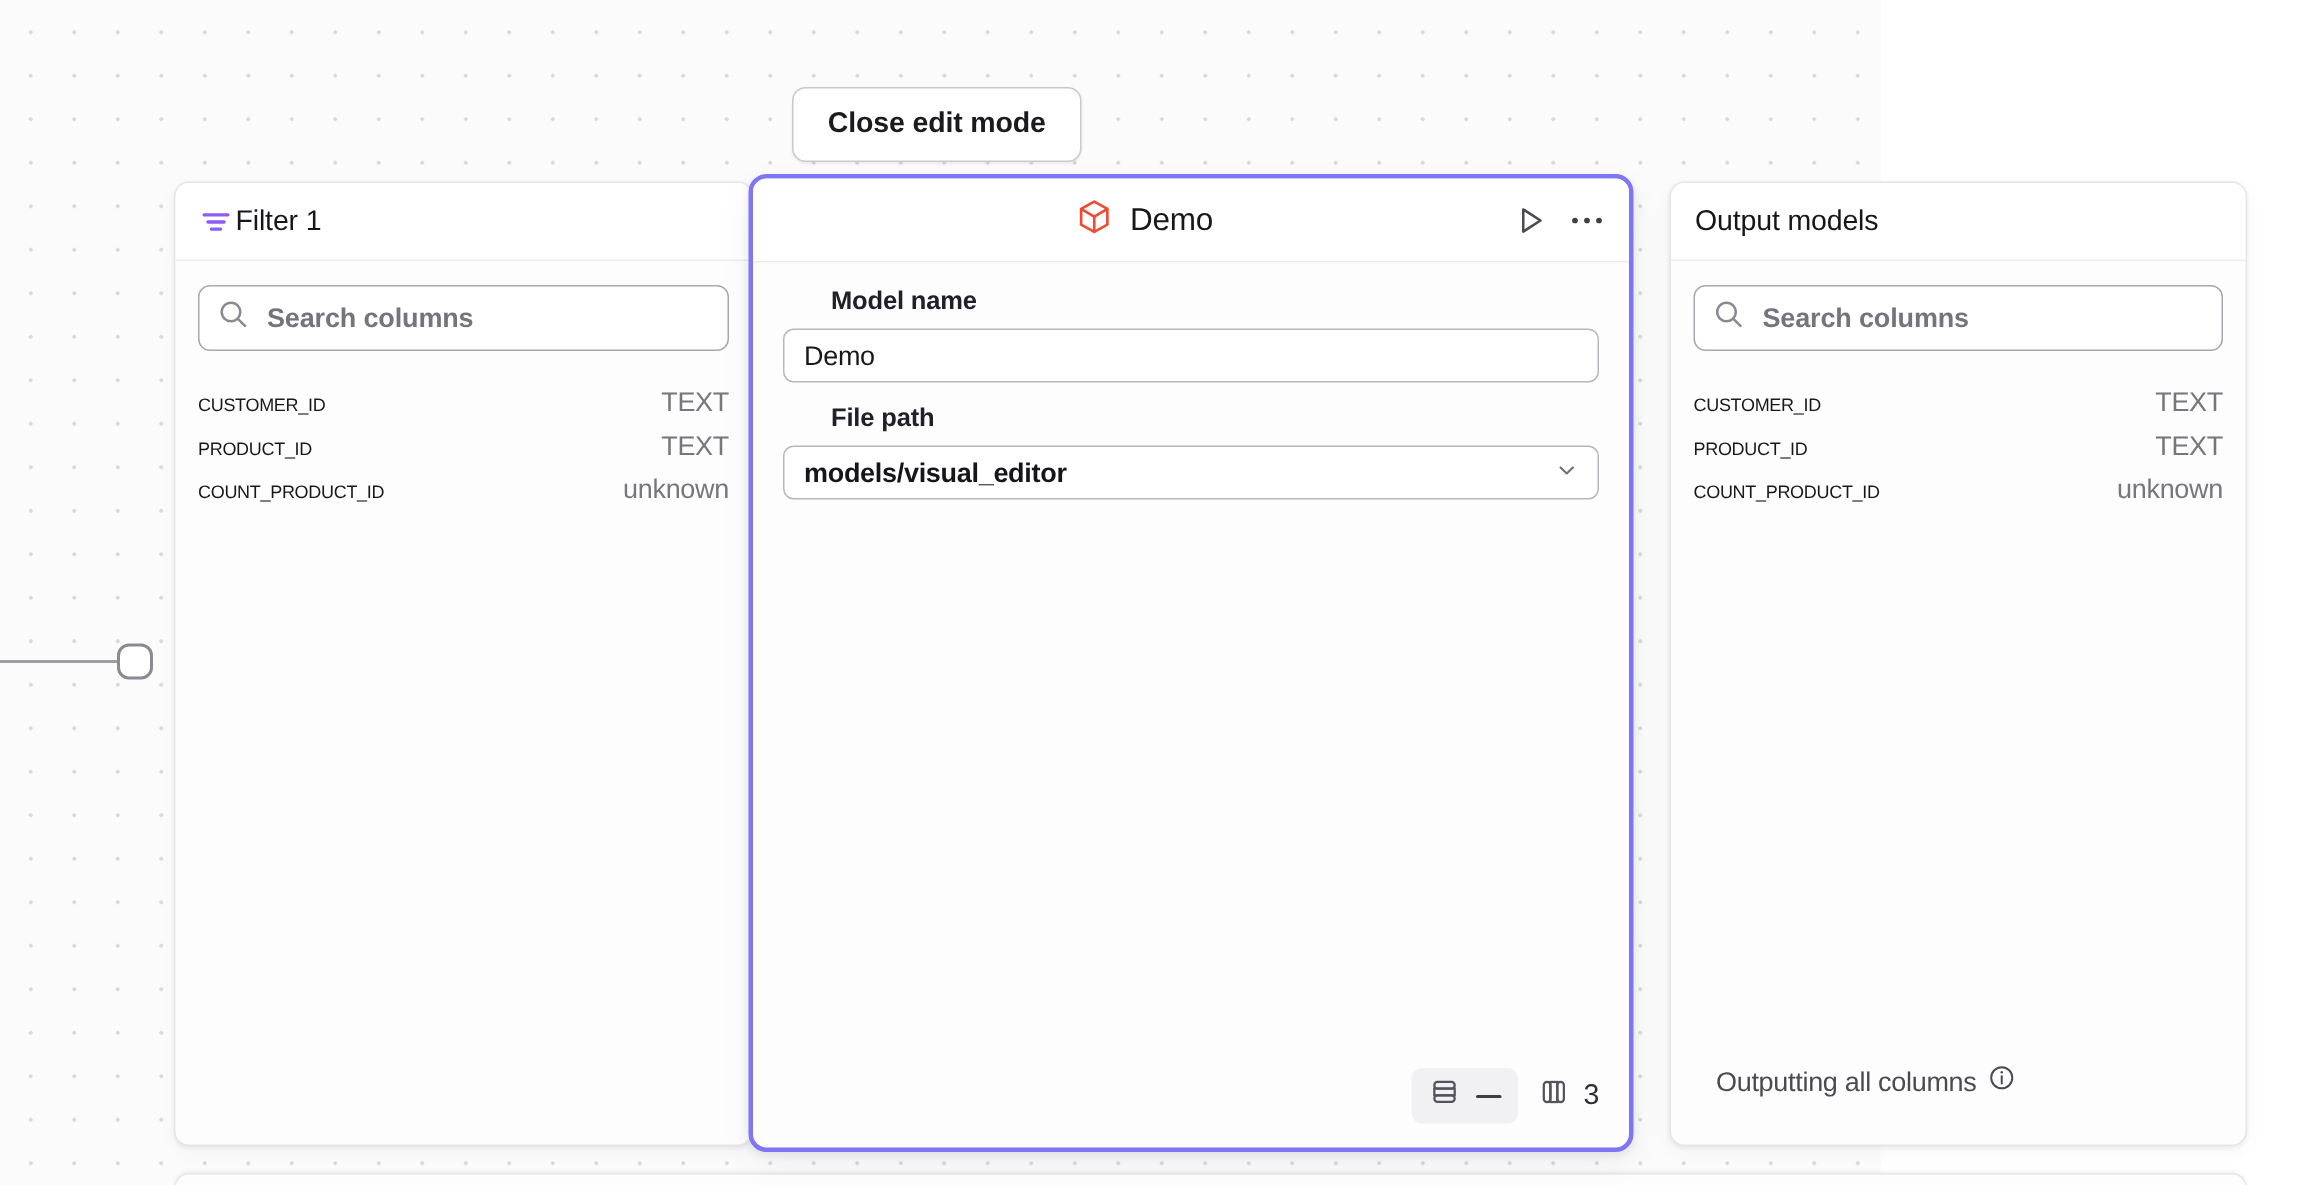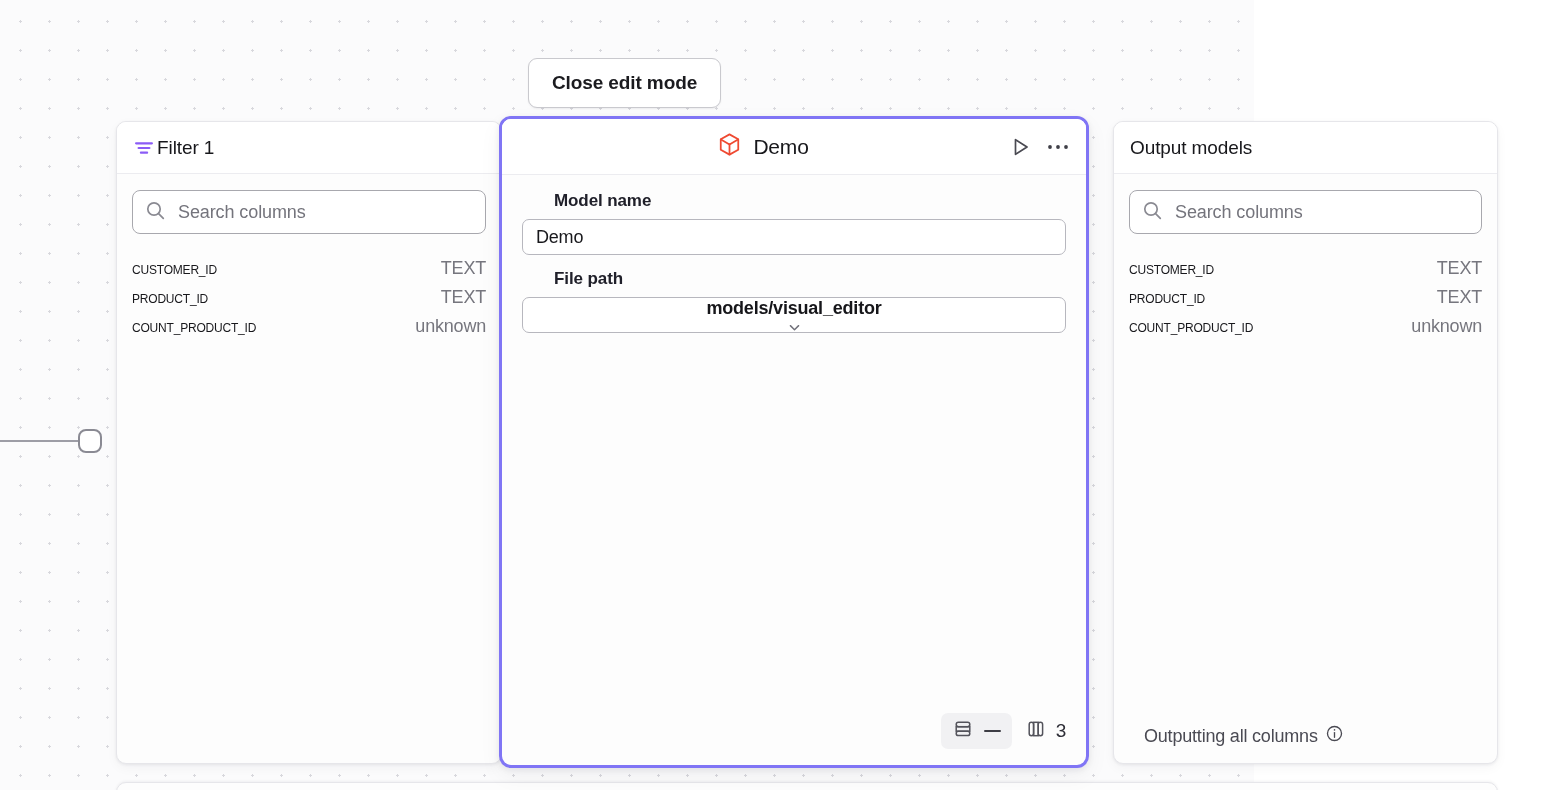--- a/index.html
+++ b/index.html
@@ -83,20 +83,21 @@
     height: 44px;
     min-height: 44px;
     border: 1px solid #a8a8ae;
     border-radius: 8px;
     background: #ffffff;
     display: flex;
     align-items: center;
     padding: 0 12px;
     gap: 12px;
     cursor: text;
+    font-weight: bold;
   }
   .search-placeholder {
     font-size: 18px;
     color: #74747c;
     letter-spacing: -0.1px;
   }
 
   
   .col-list { margin-top: 20px; display: flex; flex-direction: column; }
   .col-row {
@@ -188,21 +189,20 @@
     background: #ffffff;
     display: flex;
     align-items: center;
     justify-content: space-between;
     padding: 0 13px;
     font-size: 18px;
     font-weight: bold;
     color: #16161a;
     letter-spacing: -0.2px;
     cursor: pointer;
-    flex-direction: column;
   }
 
   .demo-footer {
     margin-top: auto;
     display: flex;
     align-items: center;
     justify-content: flex-end;
     gap: 13px;
     padding: 0 20px 16px 20px;
   }
@@ -223,23 +223,23 @@
     display: block;
   }
   .cols-chip { display: flex; align-items: center; gap: 9px; cursor: pointer; }
   .cols-count { font-size: 19px; color: #2d2d36; letter-spacing: -0.2px; }
 
   
   #output-panel { left: 1113px; top: 121px; width: 385px; height: 643px; }
   .output-footer {
     margin-top: auto;
     display: flex;
-    align-items: flex-end;
+    align-items: center;
     gap: 7px;
-    padding: 0 15px 16px 15px;
+    padding: 0 15px 30px 15px;
   }
   .output-footer-text { font-size: 18px; color: #4a4a53; letter-spacing: -0.2px; }
 
   
   #edge-line {
     position: absolute;
     left: 0px;
     top: 440px;
     width: 80px;
     height: 2px;

